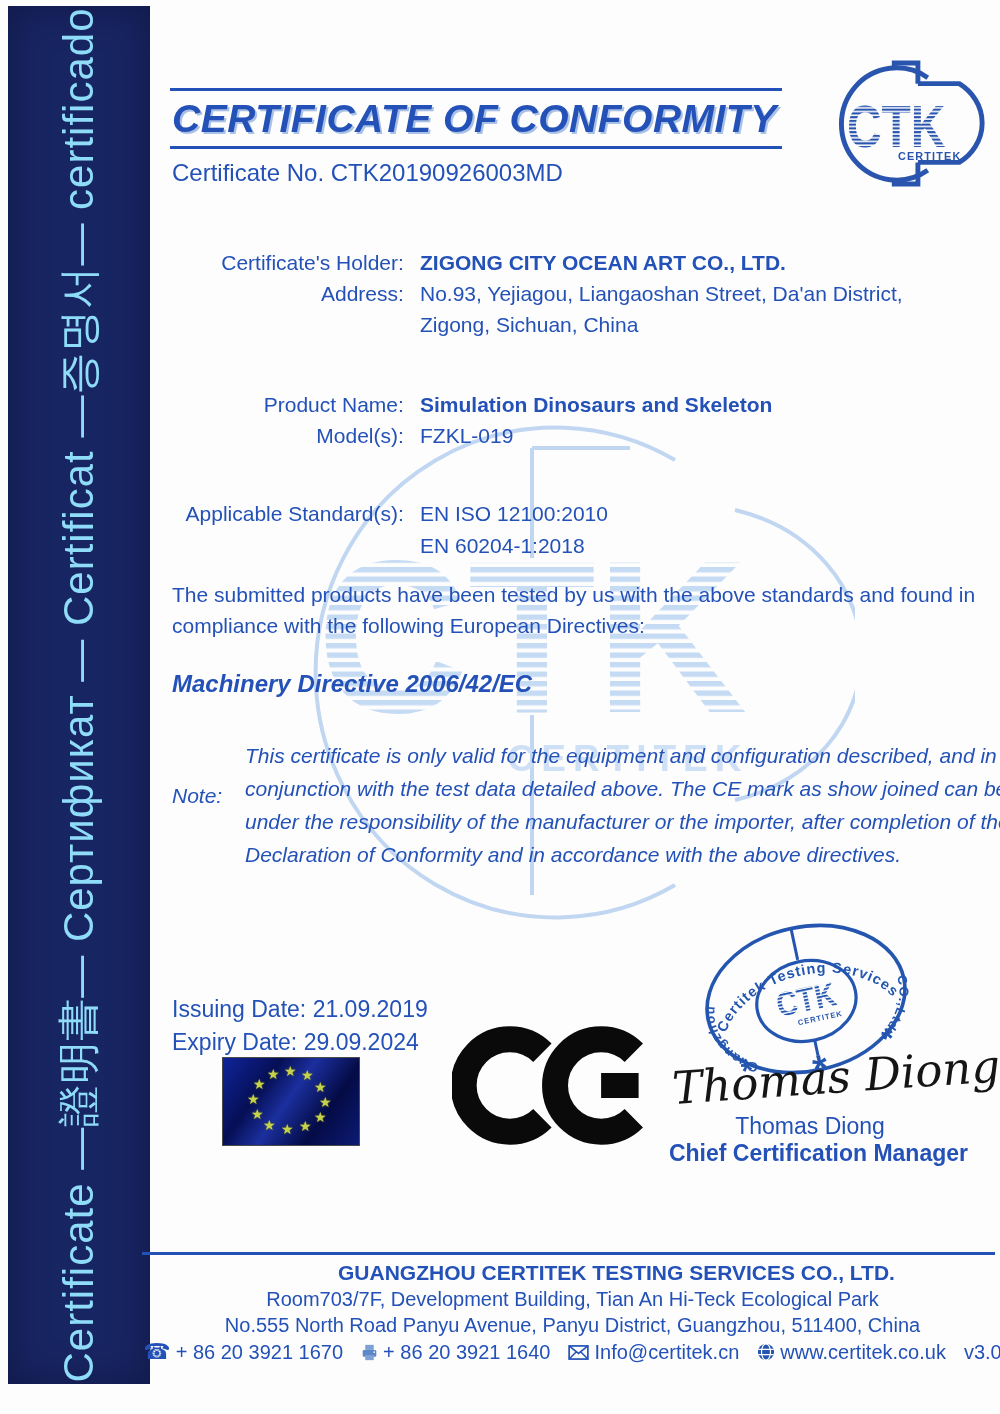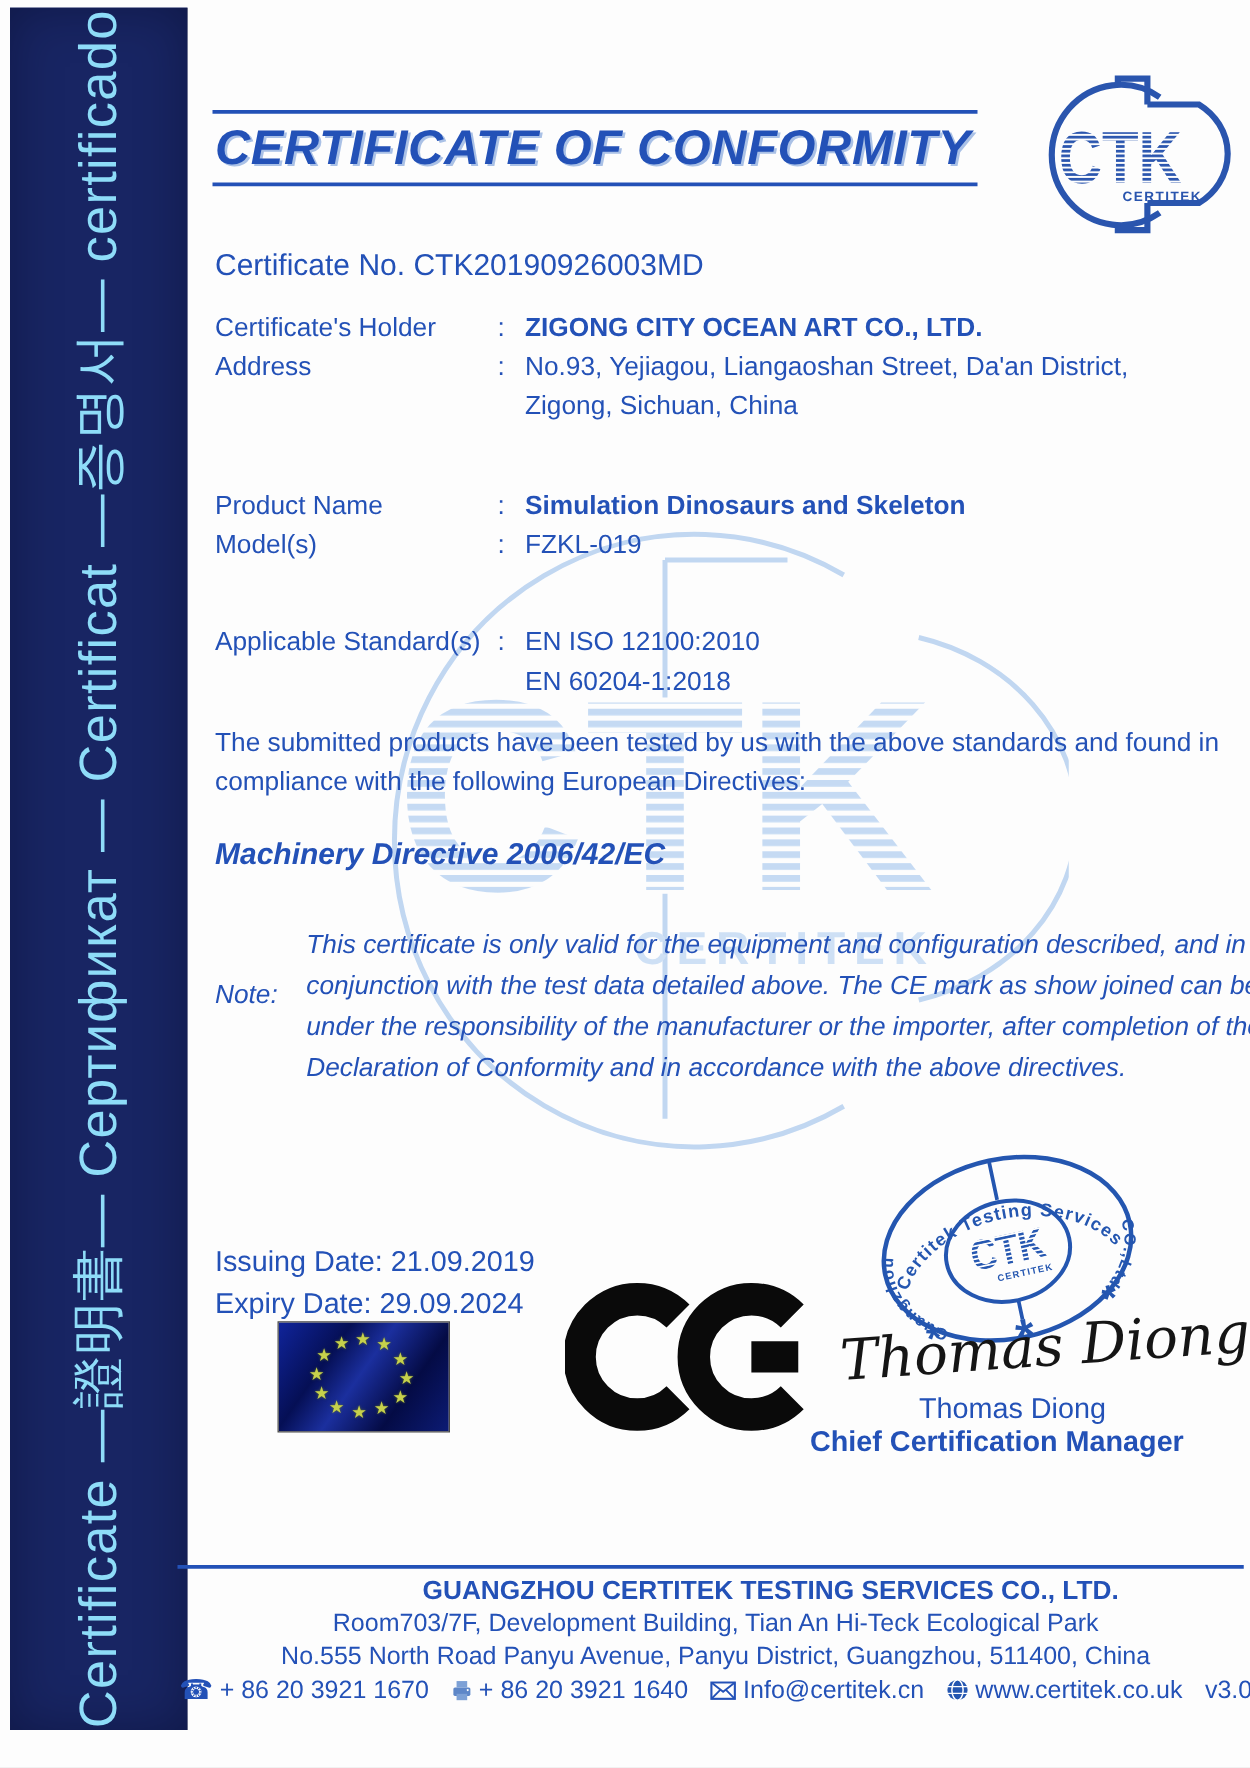--- a/index.html
+++ b/index.html
@@ -13,43 +13,43 @@
   #sidebar-text{position:absolute;left:0px;top:1378px;width:1378px;height:142px;
     transform:rotate(-90deg);transform-origin:top left;
     color:#8edcf8;font-size:42px;letter-spacing:1px;
     display:flex;align-items:center;justify-content:center;white-space:nowrap;}
   
   #watermark{left:280px;top:415px;width:575px;height:530px;opacity:.95;pointer-events:none;}
   
   .rule{background:#2351b7;height:3px;}
   #page-title{left:172px;top:97px;font-size:39px;font-weight:bold;letter-spacing:.5px;
     text-shadow:2px 2px 0 #aac1e6;white-space:nowrap;font-style:italic;}
-  #cert-no{left:172px;top:159px;font-size:24px;white-space:nowrap;margin-top:40px;}
+  #cert-no{left:172px;top:159px;font-size:24px;white-space:nowrap;}
   
   .row{display:flex;left:172px;white-space:nowrap;font-size:21px;}
-  .lbl{width:226px;flex:none;}
+  .lbl{width:226px;flex:none;text-align:right;}
   .colon{width:22px;flex:none;}
   .bold{font-weight:bold;}
   .stmt{left:172px;font-size:21px;white-space:nowrap;}
   #directive{left:172px;top:670px;font-size:24px;font-weight:bold;font-style:italic;white-space:nowrap;}
   .note-line{left:245px;font-size:21px;font-style:italic;white-space:nowrap;}
   #note-label{left:172px;top:784px;font-size:21px;font-style:italic;}
   .date-line{left:172px;font-size:23px;white-space:nowrap;}
   
   #eu-flag{left:222px;top:1057px;width:136px;height:87px;
     background:linear-gradient(125deg,#10249b 0%,#050f55 30%,#1b2f9e 48%,#040b45 72%,#0c1b74 100%);
     border:1px solid #4a4a4a;}
   .star{position:absolute;font-size:0;}
   .star::before{content:"★";font-size:14px;color:#c6d14c;text-shadow:0 0 2px #6d7a1e;}
   
   #signature-script{left:672px;top:1053px;width:260px;font-family:"DejaVu Serif",serif;
     font-style:italic;font-size:45px;color:#151515;transform:rotate(-4deg);white-space:nowrap;
     letter-spacing:0px;}
   #signer-name{left:655px;top:1113px;width:310px;text-align:center;font-size:23px;}
-  #signer-title{left:648px;top:1140px;width:320px;text-align:left;font-size:23px;font-weight:bold;}
+  #signer-title{left:648px;top:1140px;width:320px;text-align:right;font-size:23px;font-weight:bold;}
   
   #footer-rule{left:142px;top:1252px;width:853px;}
   .foot{left:150px;width:845px;text-align:center;white-space:nowrap;}
   #footer-company{top:1261px;font-size:21px;font-weight:bold;padding-left:44px;}
   #footer-addr1{top:1288px;font-size:20px;}
   #footer-addr2{top:1314px;font-size:20px;}
   #footer-contact{top:1339px;font-size:20px;display:flex;justify-content:center;
     align-items:center;gap:9px;}
   #footer-contact .seg{display:flex;align-items:center;gap:5px;}
   .gap{width:10px;}

